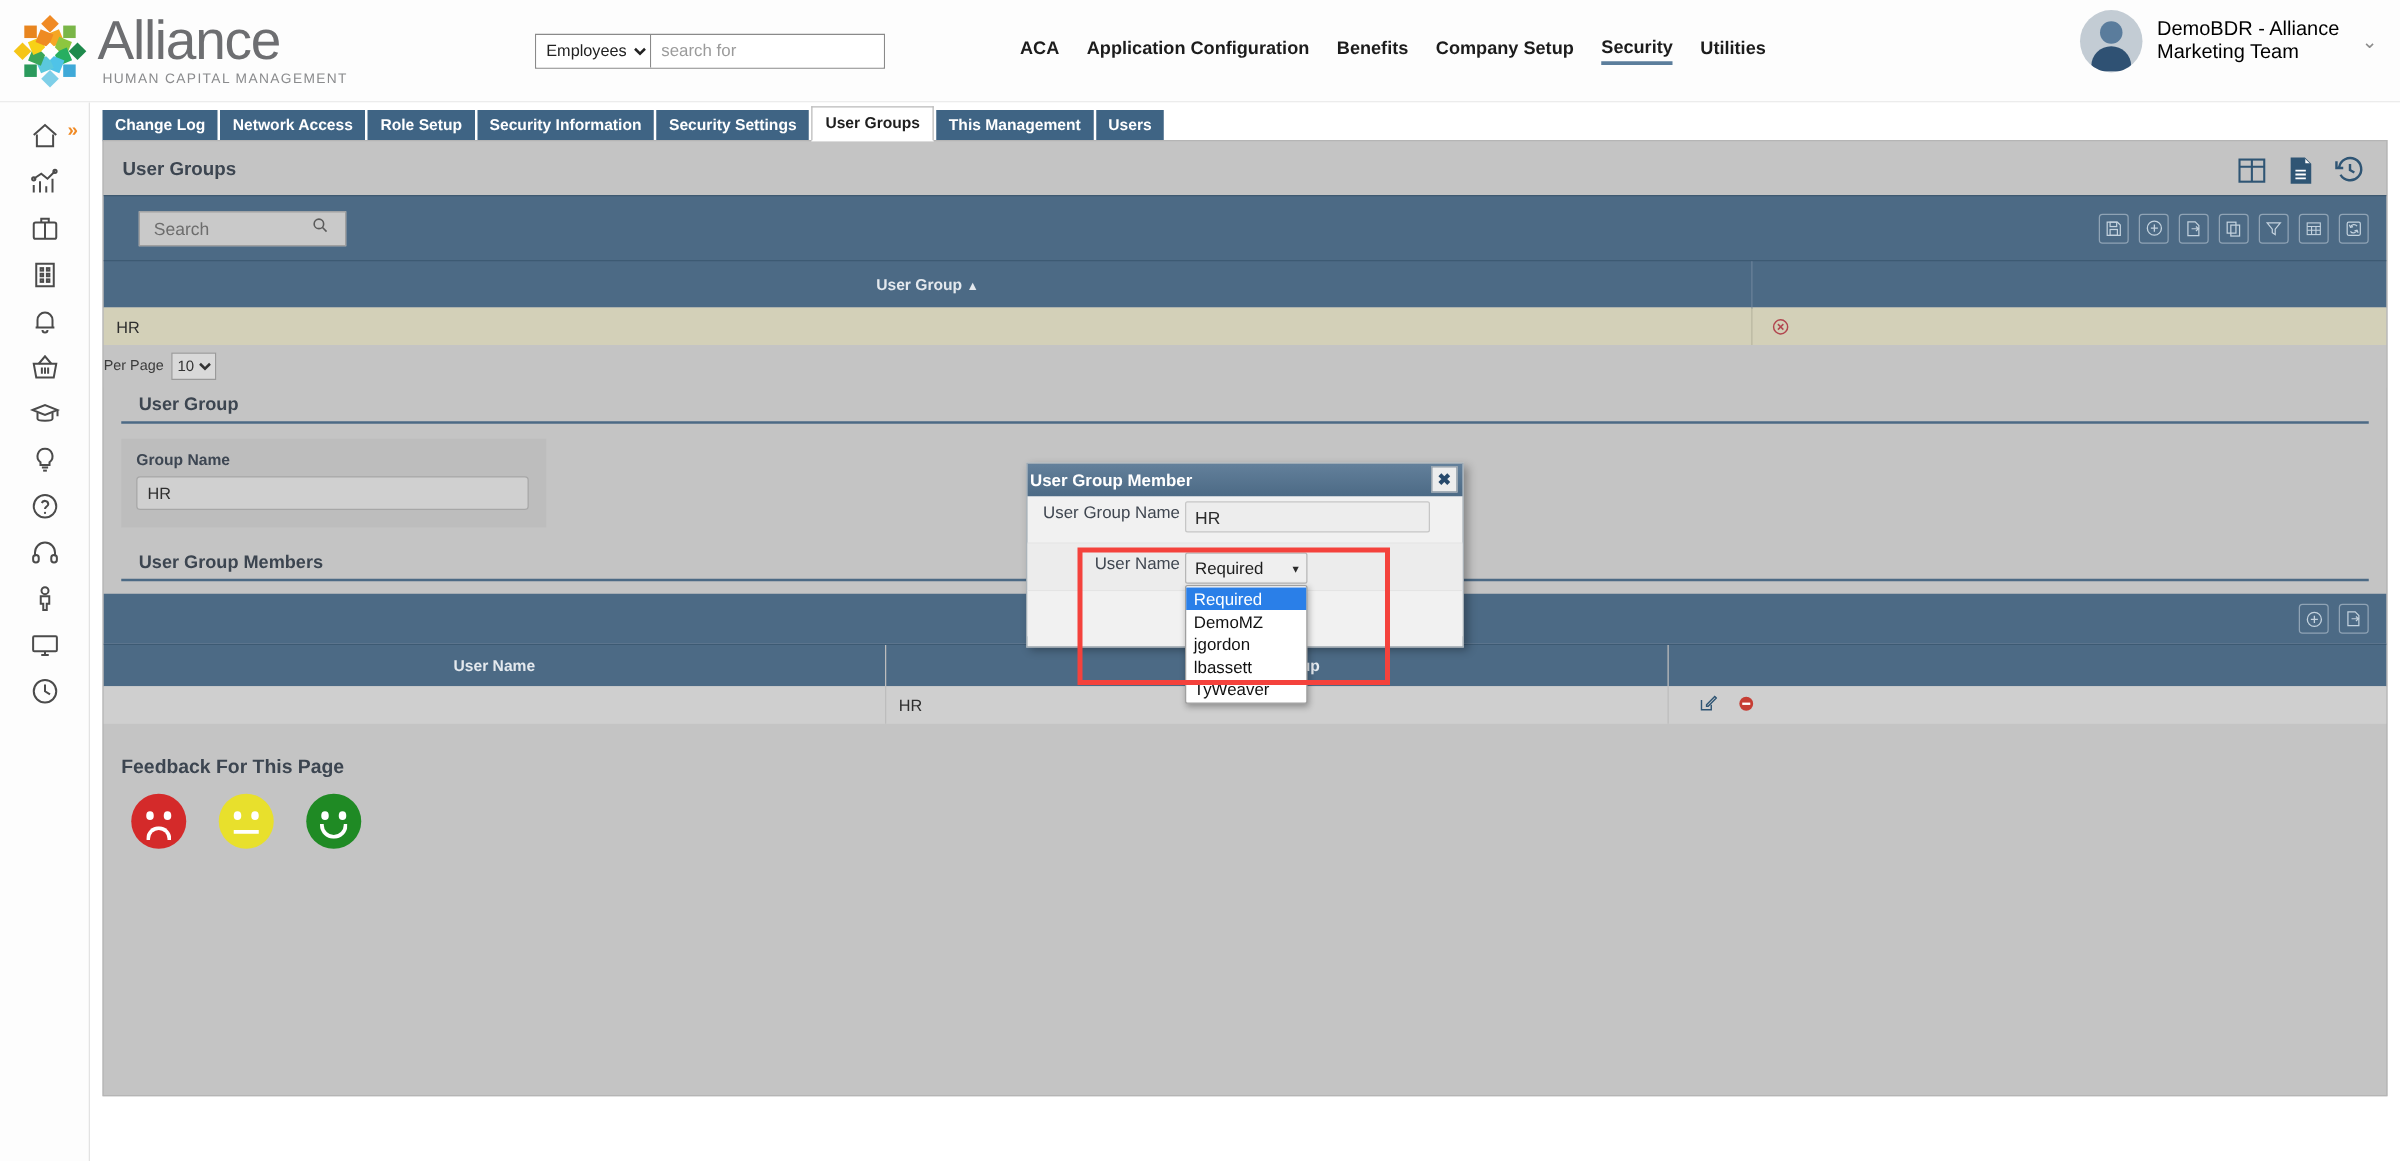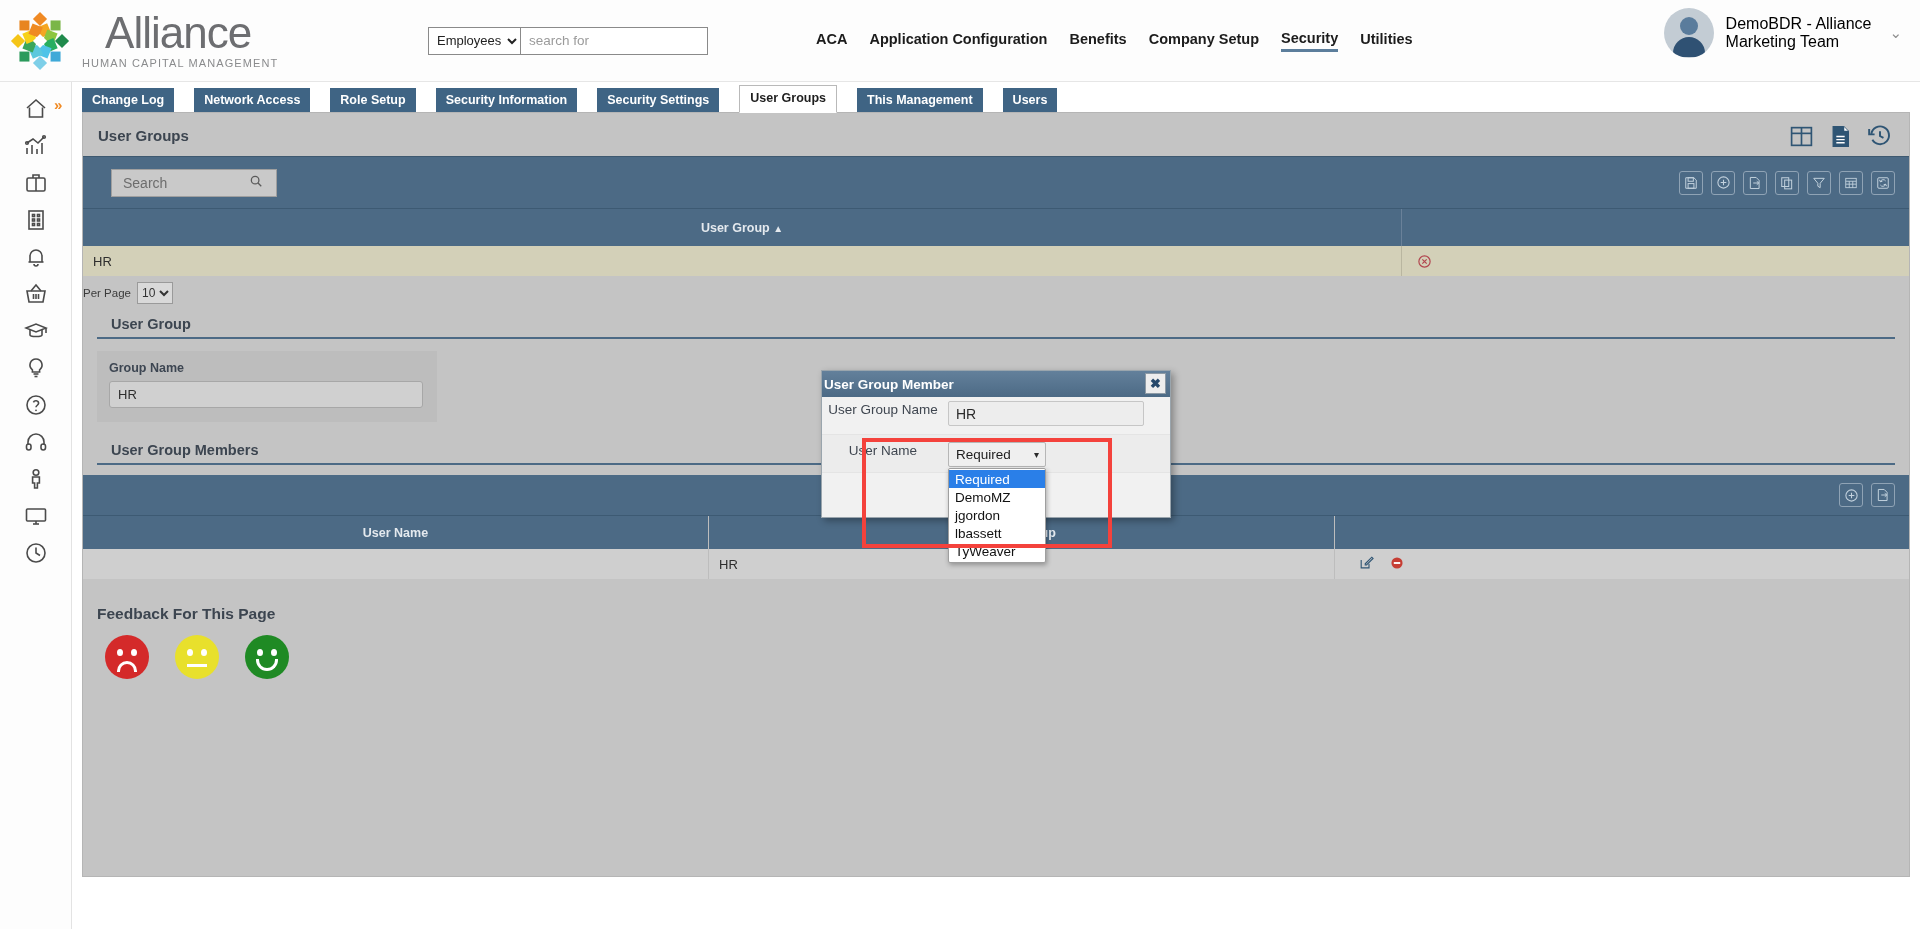--- a/index.html
+++ b/index.html
@@ -16,21 +16,21 @@
   .top-header {
     position: absolute; top:0; left:0; width:1920px; height:82px;
     background:#fdfdfd; border-bottom:1px solid #e6e6e6;
     display:flex; align-items:center;
   }
   .brand { display:flex; align-items:center; margin-left:8px; width:300px; }
   .brand-logo { width:64px; height:64px; position:relative; flex:0 0 auto; }
   .brand-text { margin-left:6px; }
   .brand-name {
     font-size:44px; color:#6d6e71; line-height:0.95;
-    font-family:"Liberation Sans", sans-serif; letter-spacing:-1px;text-align:center;
+    font-family:"Liberation Sans", sans-serif; letter-spacing:-1px;
   }
   .brand-sub {
     font-size:11px; color:#8a8b8d; letter-spacing:1.1px;
     margin-top:4px; margin-left:4px;
   }
 
   .search-wrap {
     display:flex; align-items:center; margin-left:120px;
     border:1px solid #8a8a8a; height:28px; background:#fff;
   }
@@ -84,21 +84,21 @@
   .side-icon svg { stroke:#4b4b4b; fill:none; stroke-width:1.6; }
   .expand-arrows {
     position:absolute; left:54px; top:14px; color:#f08a24;
     font-size:15px; font-weight:bold; cursor:pointer; letter-spacing:-4px;
   }
 
   
   .page { position:absolute; left:72px; top:82px; width:1848px; height:847px; background:#fff; }
 
   .tabstrip {
-    position:absolute; left:10px; top:3px; display:flex; align-items:flex-end; gap:20px;
+    position:absolute; left:10px; top:3px; display:flex; align-items:flex-end; gap:2px;
     height:28px;
   }
   .tab {
     background:#3f6484; color:#fff; font-size:12.5px; font-weight:bold;
     padding:6px 10px 7px; cursor:pointer; white-space:nowrap; line-height:1;
   }
   .tab.active {
     background:#fff; color:#1e1e1e;
     border:1px solid #b9b9b9; border-bottom:1px solid #fff;
     padding:6px 10px 8px; position:relative; z-index:3;
@@ -232,21 +232,21 @@
   .modal-close {
     position:absolute; right:4px; top:2px; width:21px; height:21px;
     background:#ededed; border:1px solid #8d9aa5;
     display:flex; align-items:center; justify-content:center; cursor:pointer;
     color:#27496b; font-size:13px; font-weight:bold; line-height:1;
   }
   .modal-body { padding:0; }
   .m-row { display:flex; align-items:flex-start; height:38px; border-bottom:1px solid #e4e4e4; }
   .m-row.alt { background:#ececec; }
   .m-label {
-    width:126px; text-align:center; padding:6px 4px 0 0;
+    width:126px; text-align:right; padding:6px 4px 0 0;
     font-size:13.5px; color:#3f4650; line-height:1.1;
   }
   .m-field { flex:1; padding-top:4px; }
   .m-input {
     width:196px; height:25px; background:#ededed; border:1px solid #c6c6c6;
     border-radius:2px; font-size:14px; color:#2c2c2c; padding-left:7px;
     font-family:"Liberation Sans", sans-serif; outline:none;
   }
   .m-blank { height:36px; background:#f1f1f1; }
 

